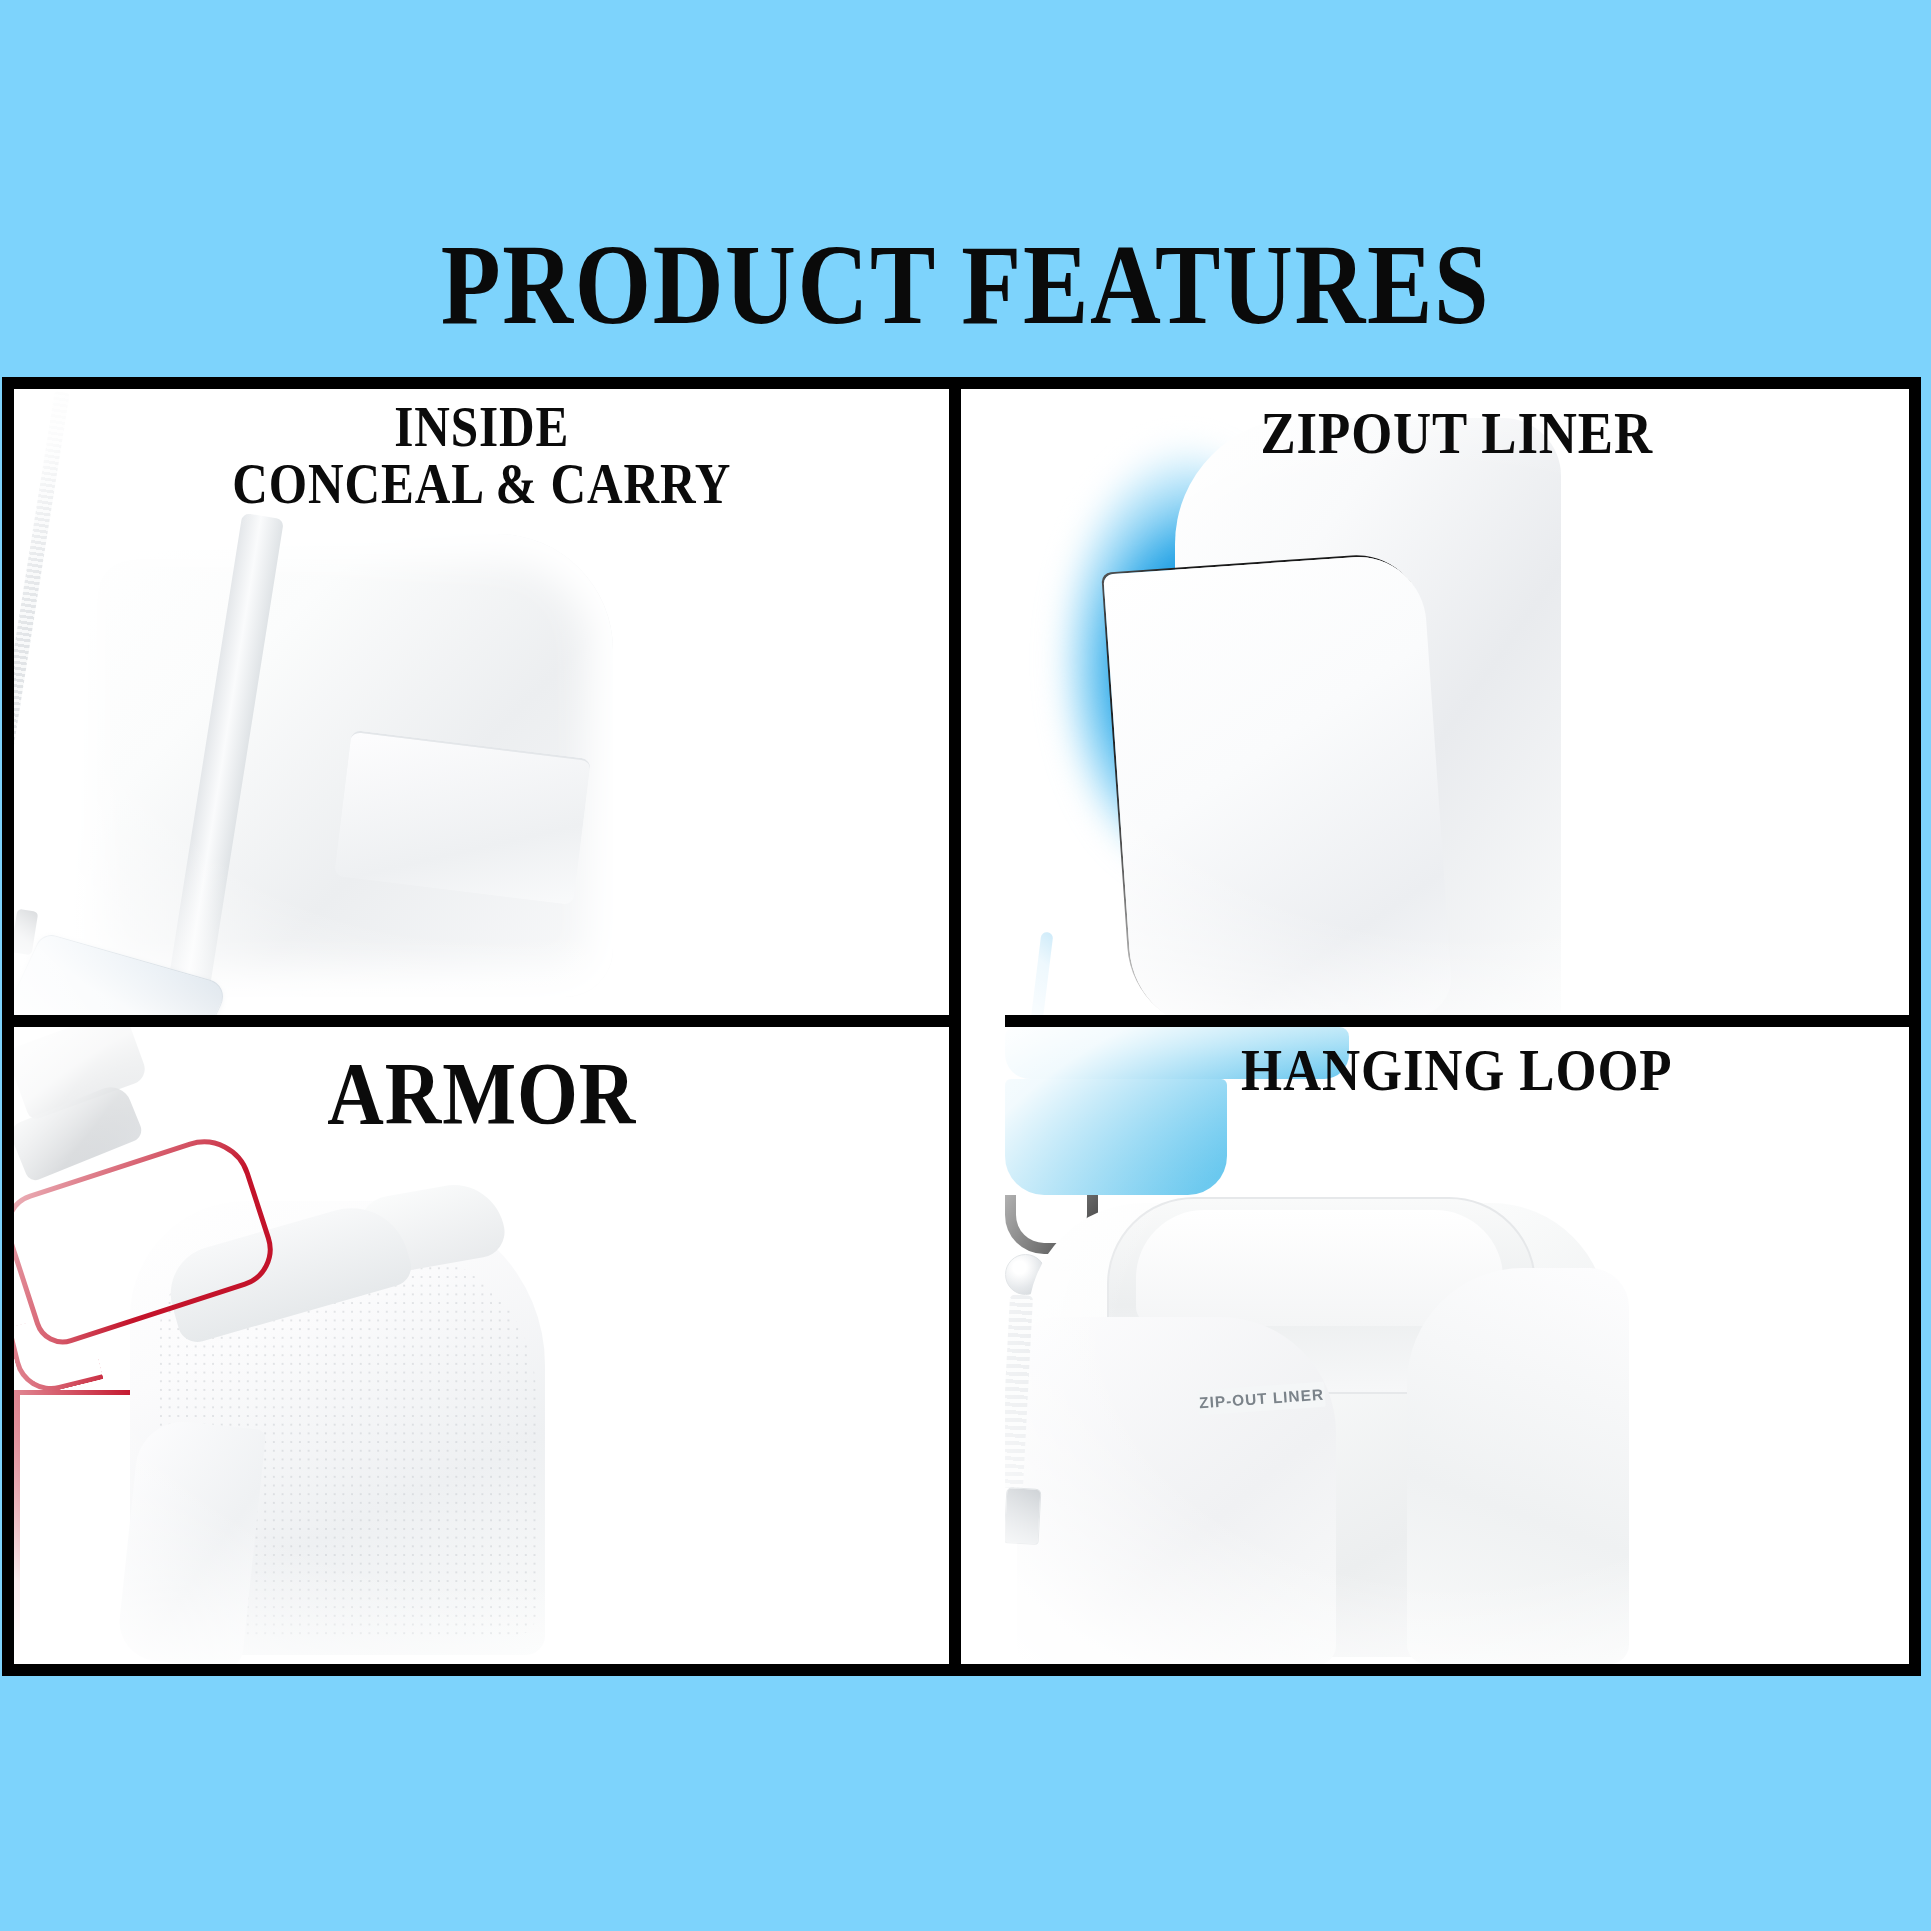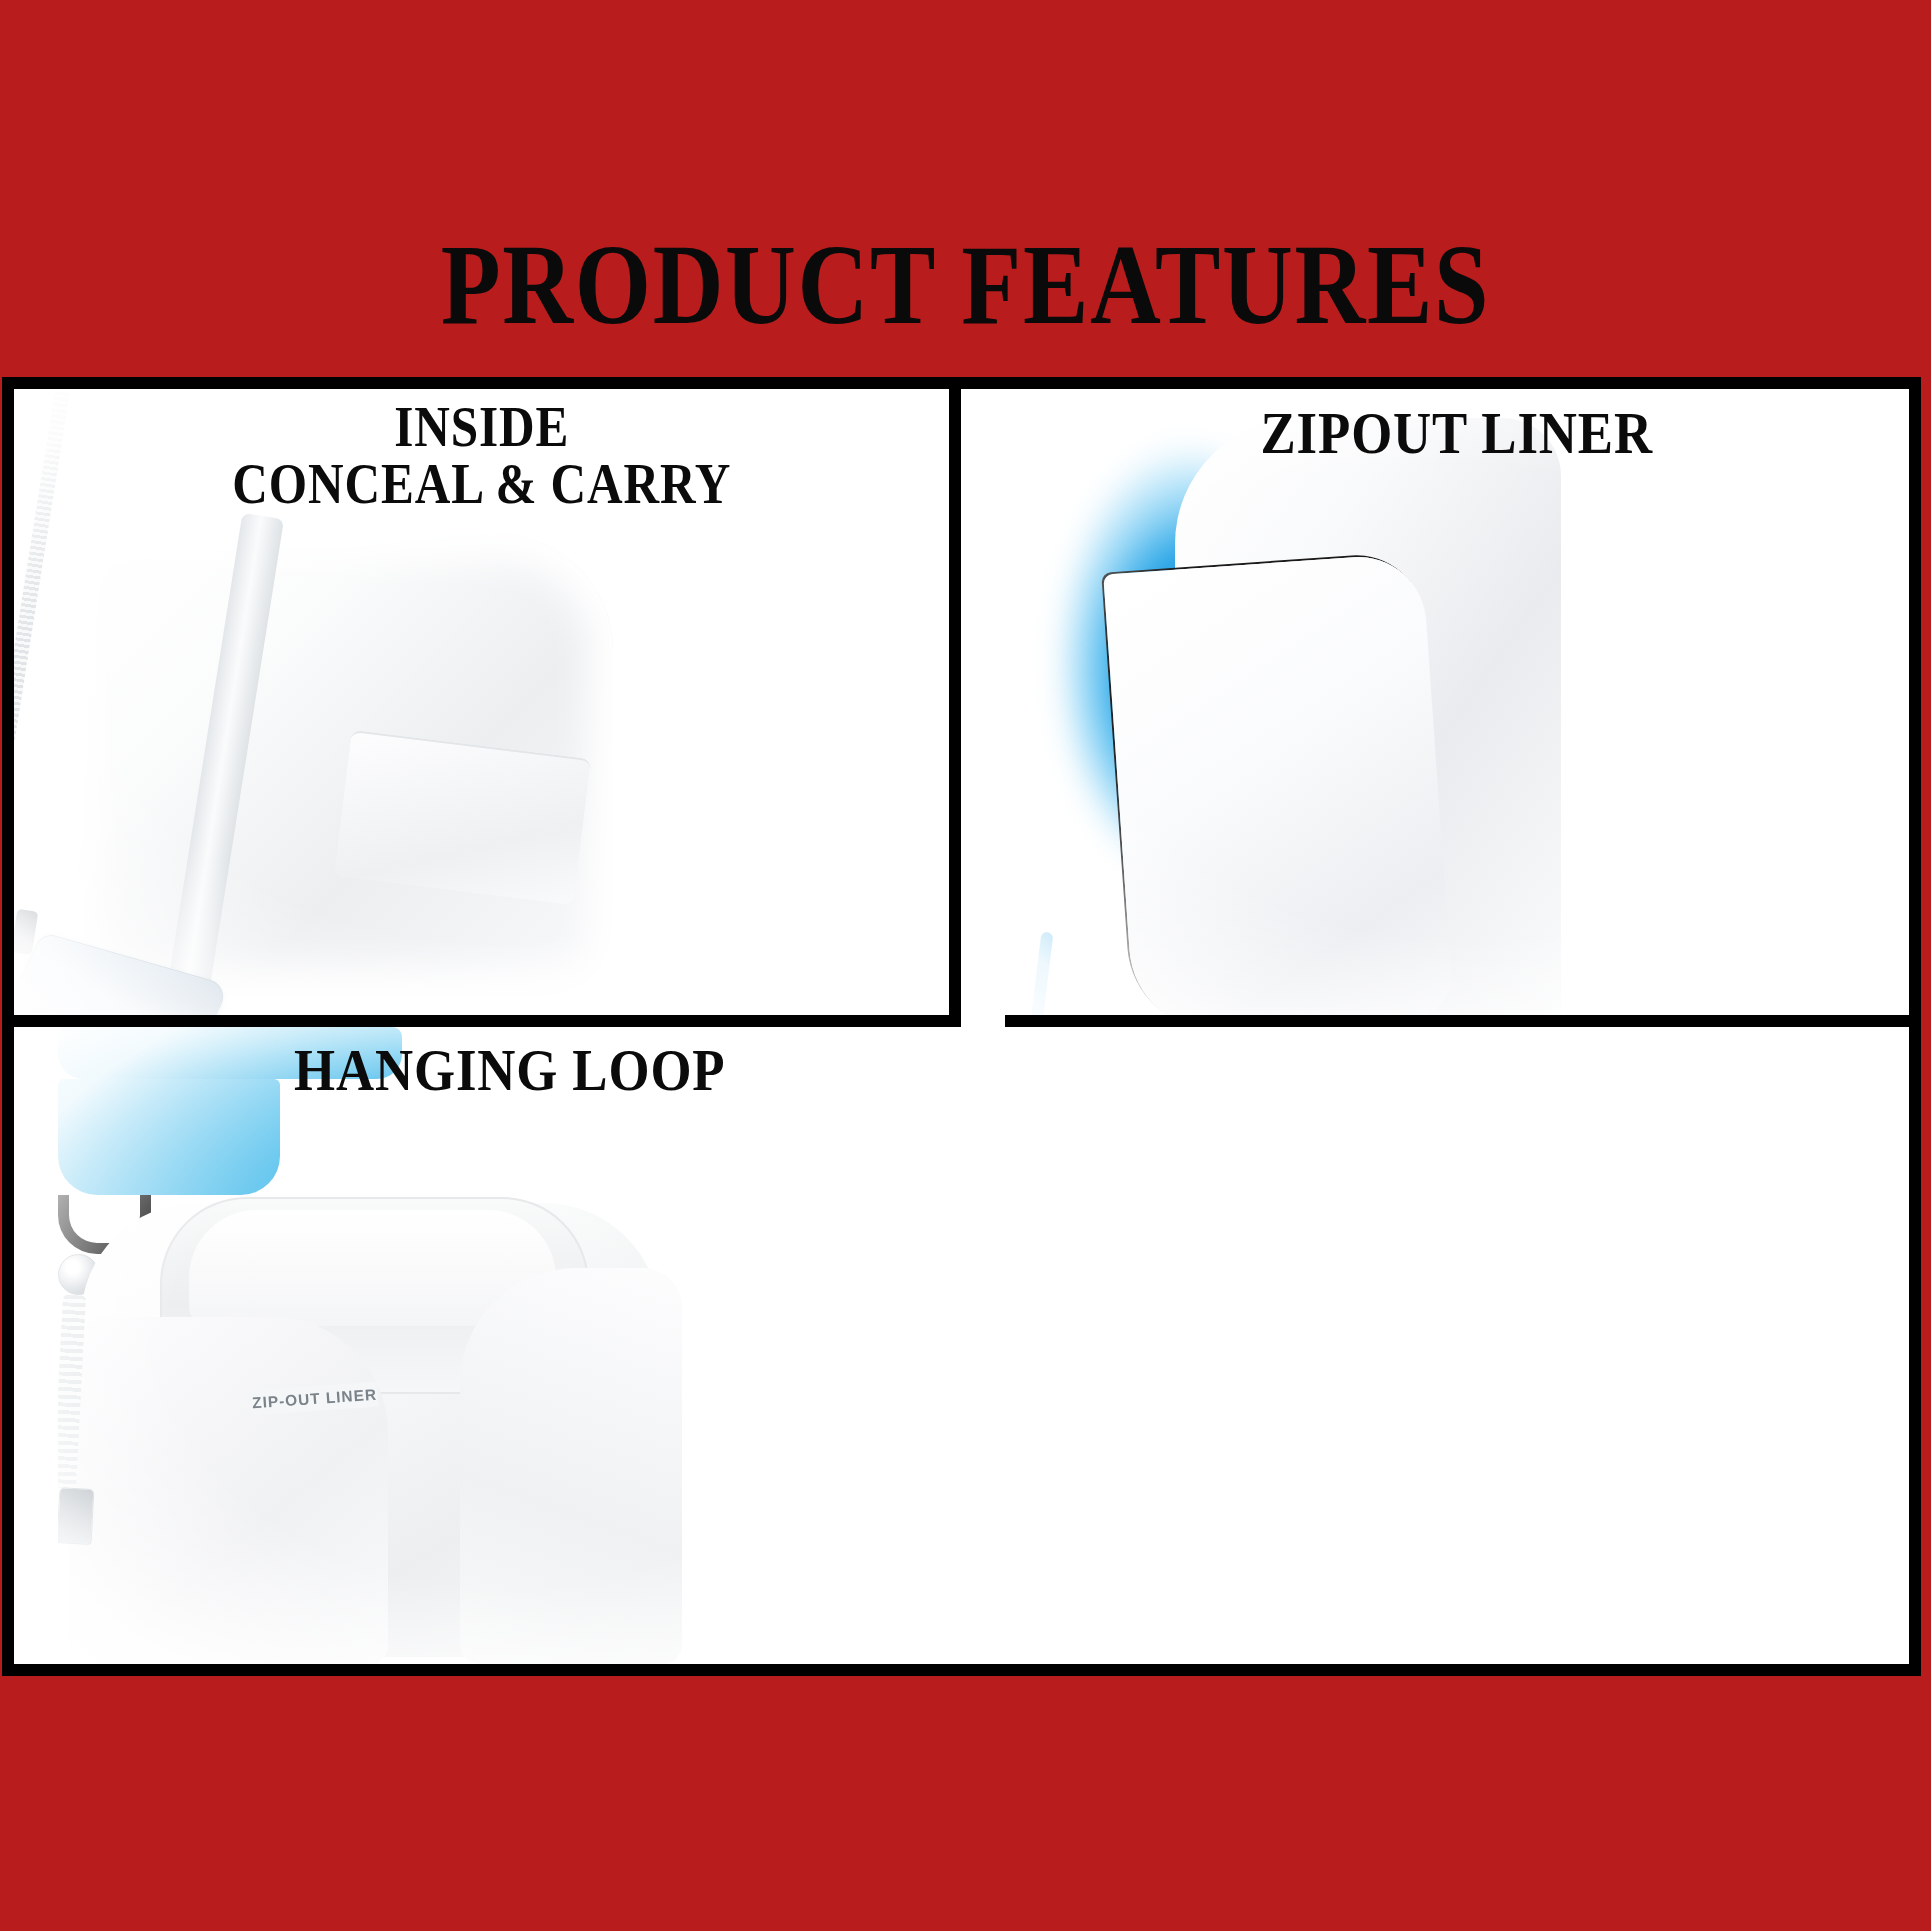--- a/index.html
+++ b/index.html
@@ -12,21 +12,21 @@
     width: 1931px;
     height: 1931px;
     font-family: "Liberation Serif", "DejaVu Serif", serif;
     overflow: hidden;
   }
 
   .sheet {
     position: relative;
     width: 1931px;
     height: 1931px;
-    background: #b91c1c;
+    background: #7dd3fc;
   }
 
   
   .page-title {
     position: absolute;
     left: 0;
     top: 228px;
     width: 1931px;
     text-align: center;
     font-family: "Liberation Serif", "DejaVu Serif", serif;
@@ -494,20 +494,37 @@
         <div class="p3-glow"></div>
         <div class="fab p3-shell"></div>
         <div class="p3-zipblue"></div>
         <div class="fab p3-liner"></div>
 
         <div class="vignette"></div>
       </div>
     </div>
 
 
+    <div class="cell col-2 row-2">
+      <div class="cell-heading big">ARMOR</div>
+      <div class="photo">
+        <div class="fab p5-torso"></div>
+        <div class="fab mesh p5-mesh"></div>
+        <div class="fab p5-collar"></div>
+        <div class="fab p5-shoulderpad"></div>
+        <div class="p5-armorA"></div>
+        <div class="p5-armorB"></div>
+        <div class="fab p5-sleeve"></div>
+        <div class="p5-red-outline"></div>
+        <div class="p5-red-notch"></div>
+        <div class="p5-red-h"></div>
+        <div class="p5-red-v"></div>
+        <div class="vignette"></div>
+      </div>
+    </div>
 
     <div class="cell col-3 row-2">
       <div class="cell-heading">HANGING LOOP</div>
       <div class="photo">
         <div class="fab p6-body"></div>
         <div class="fab p6-collar"></div>
         <div class="fab p6-collar-inner"></div>
         <div class="p6-blueband"></div>
         <div class="p6-bluefill"></div>
         <div class="p6-loop"></div>

